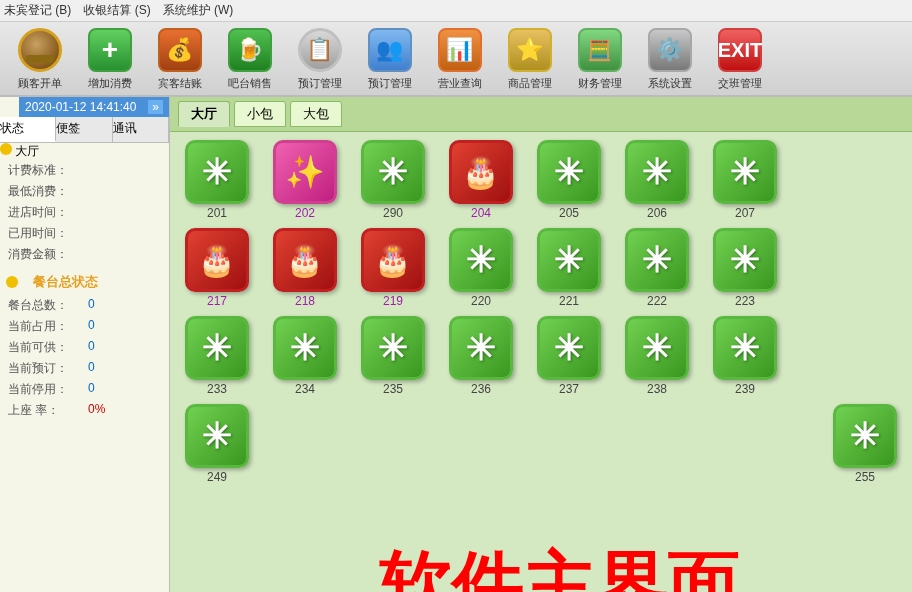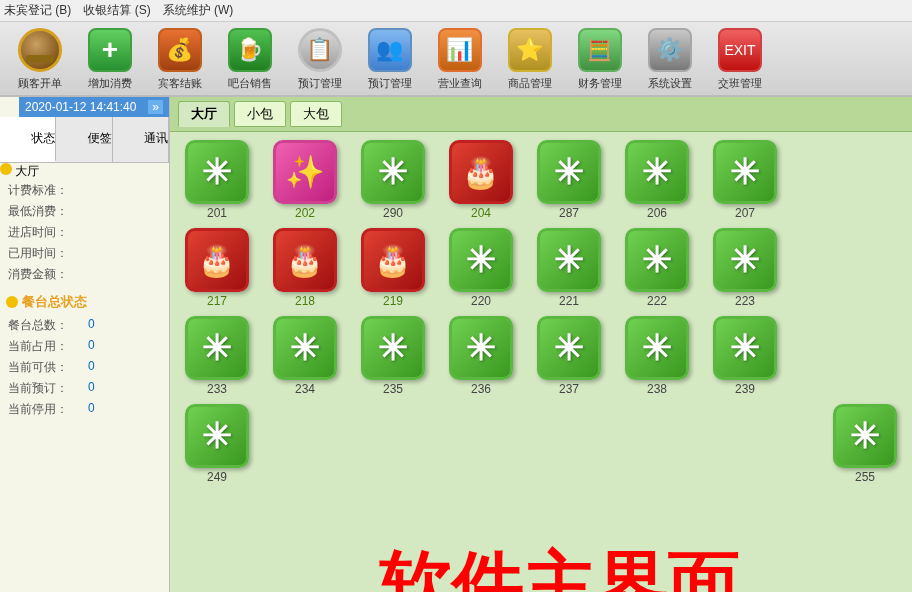--- a/index.html
+++ b/index.html
@@ -16,21 +16,21 @@
     .toolbar-btn .label { font-size: 11px; color: #333; margin-top: 2px; }
 
     
     #main { display: flex; height: calc(592px - 82px); }
 
     
     #sidebar { width: 170px; background: #f5f5e8; border-right: 1px solid #bbb; display: flex; flex-direction: column; }
     #datetime { background: #4a90d9; color: white; padding: 3px 6px; font-size: 12px; display: flex; justify-content: space-between; align-items: center; margin-left: 19px; }
     #datetime-arrow { background: #6ab0f0; padding: 0 4px; cursor: pointer; }
     #tabs-row { display: flex; border-bottom: 1px solid #bbb; }
-    .side-tab { flex: 1; padding: 13px 0; text-align: right; cursor: pointer; background: #e8e8e8; border-right: 1px solid #bbb; font-size: 12px; }
+    .side-tab { flex: 1; padding: 3px 0; text-align: left; cursor: pointer; background: #e8e8e8; border-right: 1px solid #bbb; font-size: 12px; }
     .side-tab.active { background: #fff; border-bottom: 2px solid #fff; }
     .dot-yellow { width: 12px; height: 12px; background: #f0c000; border-radius: 50%; display: inline-block; }
     .info-row { display: flex; padding: 2px 8px; font-size: 12px; color: #333; }
     .info-label { width: 70px; color: #555; }
     .info-value { color: #333; }
     .stat-row { display: flex; padding: 2px 8px; font-size: 12px; }
     .stat-label { width: 80px; color: #555; }
     .stat-value { color: #0066cc; }
     .stat-value.red { color: #cc0000; }
 
@@ -44,21 +44,21 @@
     #table-grid { padding: 8px; display: flex; flex-direction: column; gap: 8px; }
     .table-row-grid { display: flex; gap: 10px; }
 
     
     .table-cell { display: flex; flex-direction: column; align-items: center; cursor: pointer; width: 78px; }
     .table-icon { width: 64px; height: 64px; border-radius: 10px; display: flex; align-items: center; justify-content: center; position: relative; }
     .table-icon.green { background: linear-gradient(135deg, #70d050, #3a9820); border: 3px solid #5ab840; box-shadow: 2px 2px 4px rgba(0,0,0,0.3); }
     .table-icon.red { background: linear-gradient(135deg, #e04030, #a01010); border: 3px solid #c02020; box-shadow: 2px 2px 4px rgba(0,0,0,0.3); }
     .table-icon.pink { background: linear-gradient(135deg, #f060b0, #c02080); border: 3px solid #d04090; box-shadow: 2px 2px 4px rgba(0,0,0,0.3); }
     .table-num { font-size: 12px; color: #444; margin-top: 2px; }
-    .table-num.red { color: #4d7c0f; }
+    .table-num.red { color: #a21caf; }
 
     
     #watermark { position: absolute; left: 210px; top: 440px; font-size: 72px; font-weight: bold; color: red; white-space: nowrap; pointer-events: none; z-index: 10; font-family: 'SimHei', sans-serif; }
 
     
     .asterisk { color: white; font-size: 36px; font-weight: bold; line-height: 1; text-shadow: 1px 1px 3px rgba(0,0,0,0.4); }
   </style>
 </head>
 <body>
 
@@ -126,21 +126,21 @@
     <span class="label">财务管理</span>
   </div>
   <div class="toolbar-btn">
     <div class="icon-wrap">
       <div style="width:44px;height:44px;background:linear-gradient(to bottom,#c8c8c8,#787878);border-radius:8px;border:2px solid #a8a8a8;display:flex;align-items:center;justify-content:center;font-size:22px;">⚙️</div>
     </div>
     <span class="label">系统设置</span>
   </div>
   <div class="toolbar-btn">
     <div class="icon-wrap">
-      <div style="width:44px;height:44px;background:linear-gradient(to bottom,#f06060,#c01010);border-radius:8px;border:2px solid #d04040;display:flex;align-items:center;justify-content:center;color:white;font-size:14px;font-weight:normal;">EXIT</div>
+      <div style="width:44px;height:44px;background:linear-gradient(to bottom,#f06060,#c01010);border-radius:8px;border:2px solid #d04040;display:flex;align-items:center;justify-content:center;color:white;font-size:20px;font-weight:bold;">EXIT</div>
     </div>
     <span class="label">交班管理</span>
   </div>
 </div>
 
 <div id="main">
 
   <div id="sidebar">
     <div id="datetime">
       <span>2020-01-12  14:41:40</span>
@@ -168,21 +168,21 @@
       <span class="info-value"></span>
     </div>
     <div class="info-row">
       <span class="info-label">已用时间：</span>
       <span class="info-value"></span>
     </div>
     <div class="info-row">
       <span class="info-label">消费金额：</span>
       <span class="info-value"></span>
     </div>
-    <div id="section2-title" style="display:flex;align-items:center;gap:4px;padding:4px 6px;margin-top:4px;">
+    <div id="section2-title" style="display:flex;align-items:center;gap:15px;padding:4px 6px;margin-top:4px;">
       <span class="dot-yellow"></span>
       <span style="color:#e8a020;font-weight:bold;font-size:13px;">餐台总状态</span>
     </div>
     <div class="stat-row">
       <span class="stat-label">餐台总数：</span>
       <span class="stat-value">0</span>
     </div>
     <div class="stat-row">
       <span class="stat-label">当前占用：</span>
       <span class="stat-value">0</span>
@@ -191,20 +191,24 @@
       <span class="stat-label">当前可供：</span>
       <span class="stat-value">0</span>
     </div>
     <div class="stat-row">
       <span class="stat-label">当前预订：</span>
       <span class="stat-value">0</span>
     </div>
     <div class="stat-row">
       <span class="stat-label">当前停用：</span>
       <span class="stat-value">0</span>
+    </div>
+    <div class="stat-row">
+      <span class="stat-label">上座 率：</span>
+      <span class="stat-value red">0%</span>
     </div>
   </div>
 
   <div id="content" style="position:relative;">
     <div id="content-header">
       <div class="content-tab active">大厅</div>
       <div class="content-tab">小包</div>
       <div class="content-tab">大包</div>
     </div>
 
@@ -232,21 +236,21 @@
         <div class="table-cell">
           <div class="table-icon red">
               <span style="font-size:30px;">🎂</span>
             </div>
           <span class="table-num red">204</span>
         </div>
         <div class="table-cell">
           <div class="table-icon green">
               <span class="asterisk">✳</span>
             </div>
-          <span class="table-num">287</span>
+          <span class="table-num">205</span>
         </div>
         <div class="table-cell">
           <div class="table-icon green">
               <span class="asterisk">✳</span>
             </div>
           <span class="table-num">206</span>
         </div>
         <div class="table-cell">
           <div class="table-icon green">
               <span class="asterisk">✳</span>

